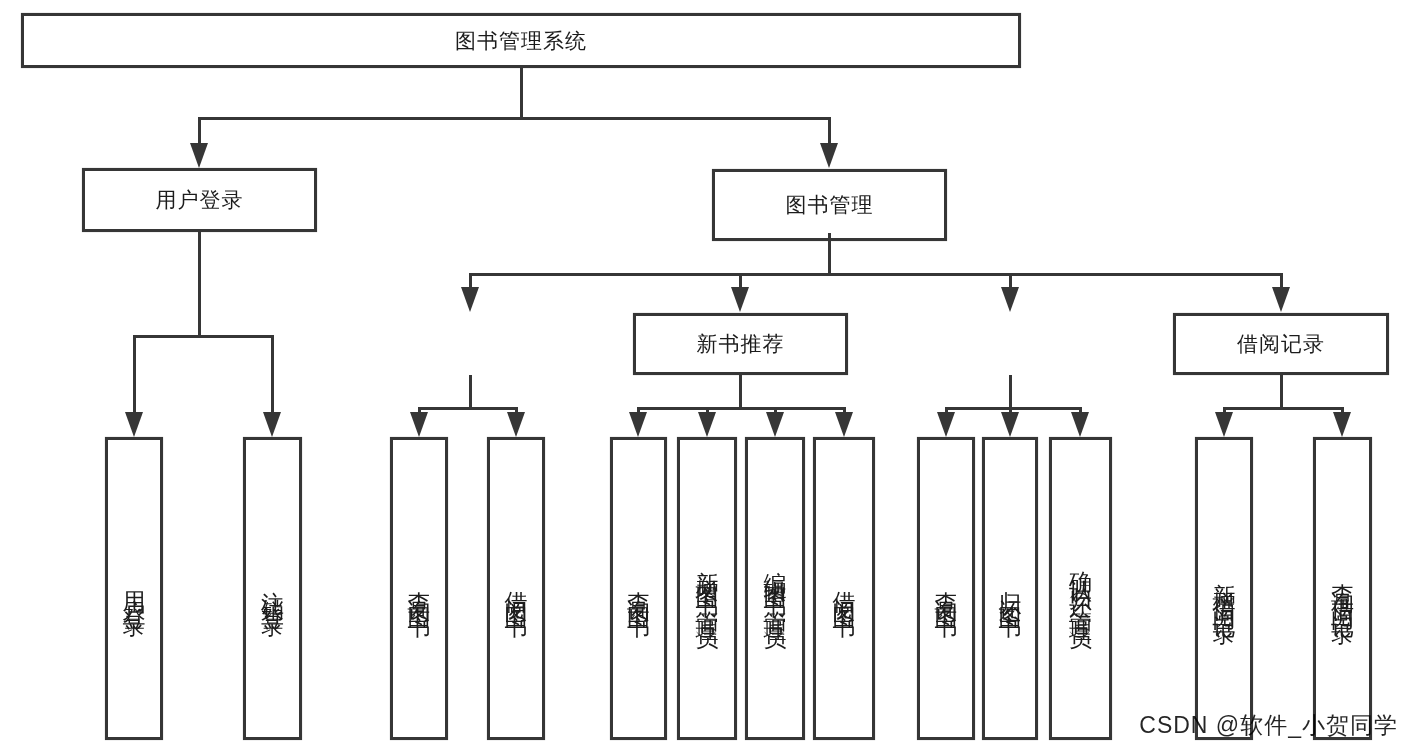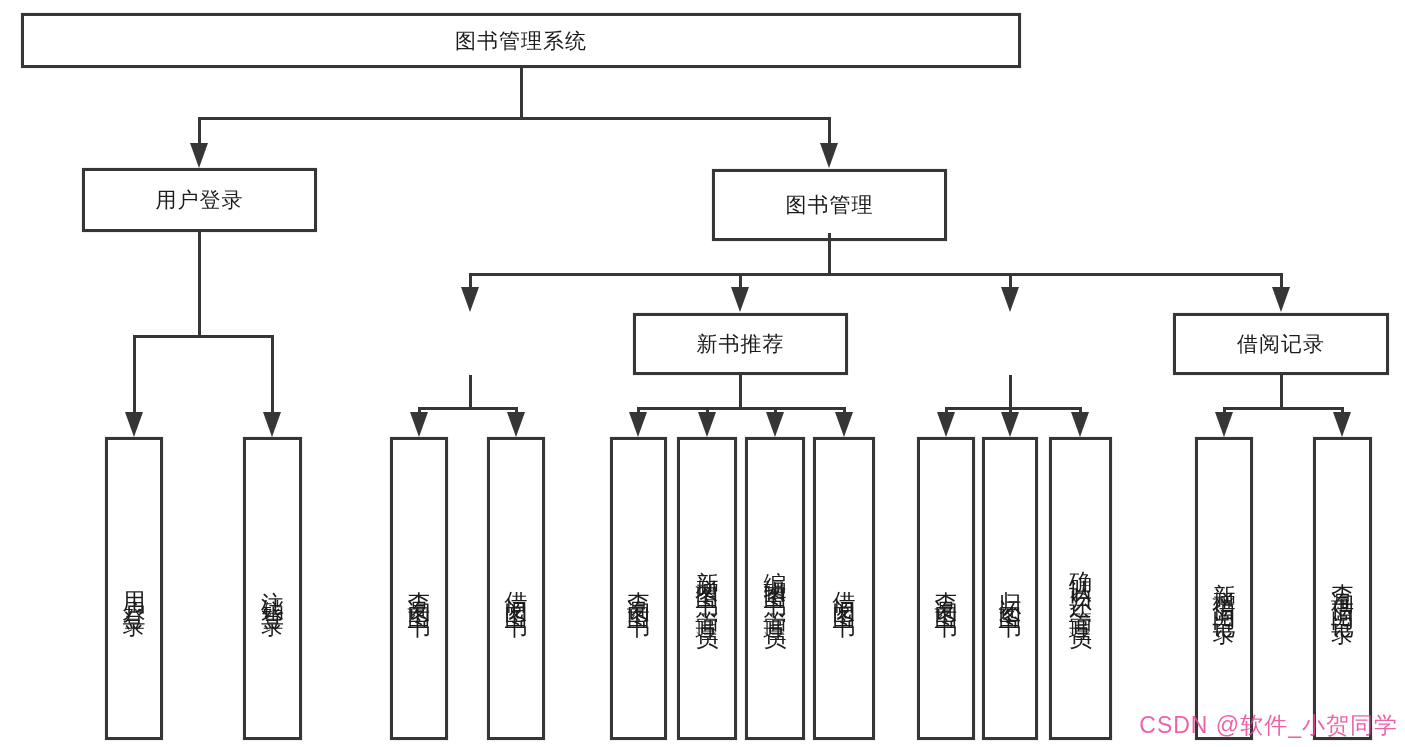--- a/index.html
+++ b/index.html
@@ -25,21 +25,21 @@
   }
   .vline{position:absolute;width:3px;background:#363636;}
   .hline{position:absolute;height:3px;background:#363636;}
   .arrowhead{
     position:absolute;width:0;height:0;
     border-left:9px solid transparent;border-right:9px solid transparent;
     border-top:25px solid #363636;
   }
   .watermark{
     position:absolute;top:710px;right:7px;
-    font-size:23px;color:#ec4899;opacity:0.85;letter-spacing:1px;
+    font-size:23px;color:#000000;opacity:0.85;letter-spacing:1px;
     z-index:5;white-space:nowrap;
   }
 </style>
 </head>
 <body>
 
 <div class="canvas">
 
   <div class="box" style="left:21px;top:13px;width:1000px;height:55px;">
     <span class="hlabel">图书管理系统</span>

